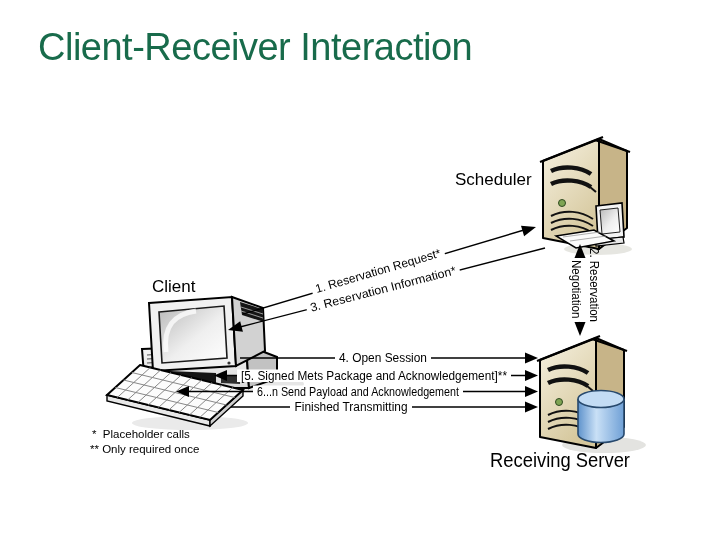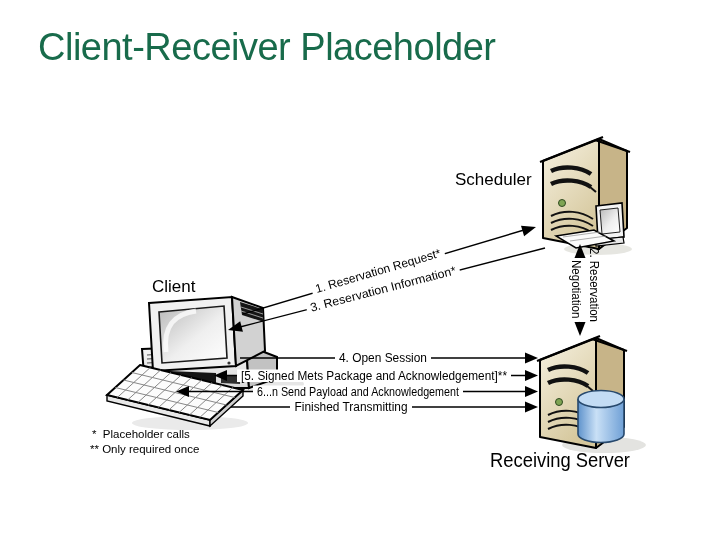--- a/index.html
+++ b/index.html
@@ -16,21 +16,21 @@
   .ln{stroke:#000;stroke-width:1.4;fill:none;}
   .tri{fill:#000;stroke:none;}
   .lblbg{fill:#fff;}
   .outl{stroke:#000;stroke-width:2;stroke-linejoin:round;}
 </style>
 </head>
 <body>
 
 <div class="slide">
 
-  <div class="title" style="color: rgb(24, 107, 75);">Client-Receiver Placeholder</div>
+  <div class="title" style="color: rgb(24, 107, 75);">Client-Receiver Interaction</div>
 
   <svg width="720" height="540" viewBox="0 0 720 540">
     <defs>
       <linearGradient id="gTowerF" x1="0" y1="0" x2="0.55" y2="1">
         <stop offset="0" stop-color="#F7F2E2"></stop>
           <stop offset="1" stop-color="#D5C79C"></stop>
       </linearGradient>
       <linearGradient id="gScreen" x1="0" y1="0" x2="1" y2="1">
         <stop offset="0" stop-color="#B9B9B9"></stop>
           <stop offset="0.55" stop-color="#EFEFEF"></stop>

